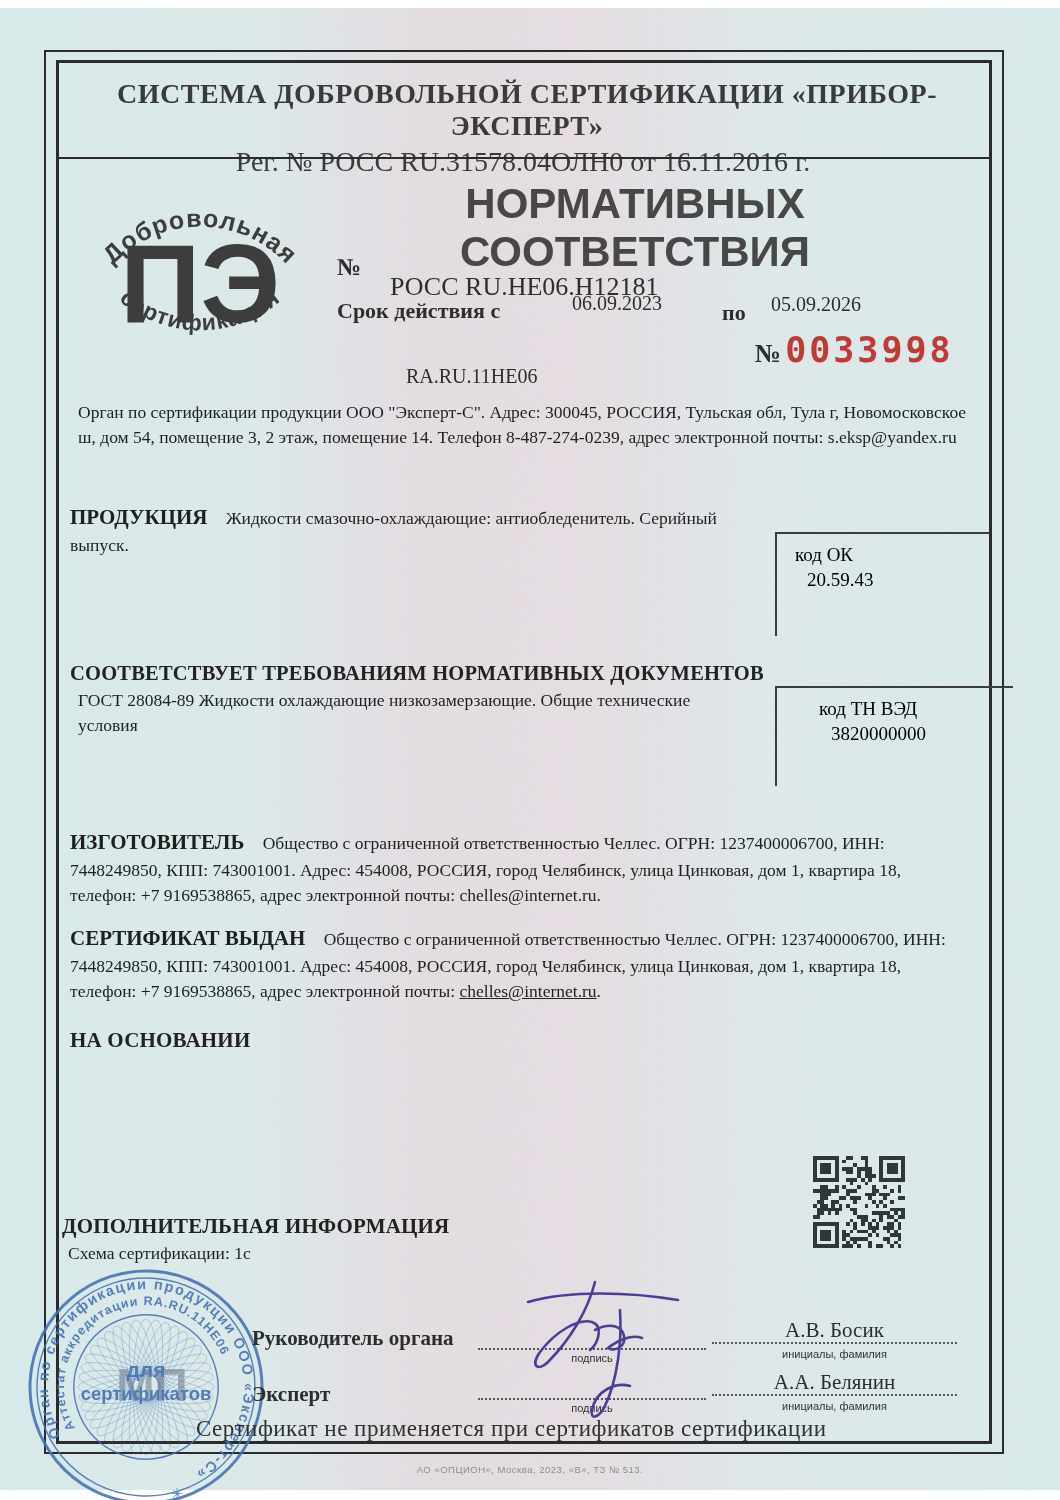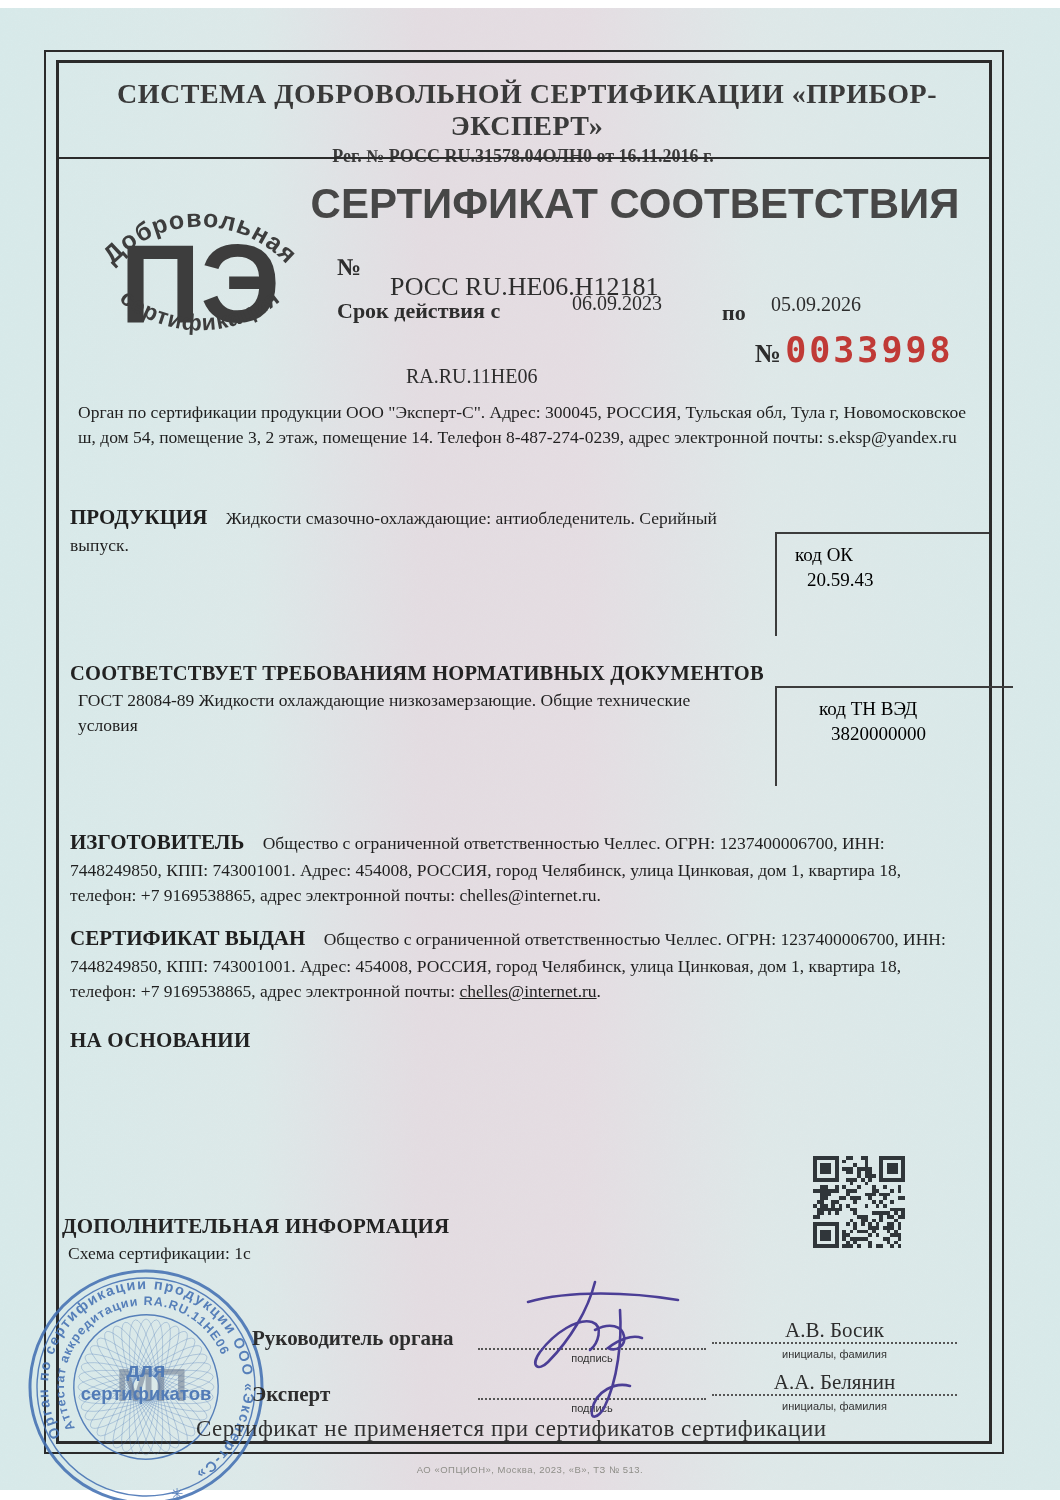--- a/index.html
+++ b/index.html
@@ -12,21 +12,21 @@
           rgba(236,200,214,.38) 40%,rgba(238,205,218,.42) 55%,rgba(220,230,232,.12) 72%,
           rgba(210,235,235,.5) 100%);}
   .noise{position:absolute;inset:0;opacity:.5;pointer-events:none;}
   .border-outer{position:absolute;left:44px;top:42px;width:956px;height:1400px;
         border:2px solid #2b2b2b;}
   .border-inner{position:absolute;left:56px;top:52px;width:930px;height:1378px;
         border:3px solid #2b2b2b;}
   .abs{position:absolute;}
   .hdr{left:60px;top:70px;width:926px;text-align:center;color:#3a3a3a;}
   .hdr .l1{font-size:28px;font-weight:bold;letter-spacing:.5px;padding-left:8px;}
-  .hdr .l2{font-size:18px;font-weight:bold;margin-top:4px;}
+  .hdr .l2{font-size:28px;font-weight:normal;margin-top:4px;}
   .hsep{left:57px;top:149px;width:932px;height:2px;background:#2b2b2b;}
   .title{left:290px;top:172px;width:690px;text-align:center;
          font-family:"Liberation Sans",sans-serif;font-weight:bold;font-size:42px;
          color:#474747;letter-spacing:0;}
   .no-label{font-size:24px;font-weight:bold;}
   .field-val{font-size:20px;}
   .validity-label{font-size:22px;font-weight:bold;}
   .red-num{font-family:"DejaVu Sans Mono",monospace;font-weight:bold;font-size:35px;
            color:#c03a36;letter-spacing:3px;}
   .sec-h{font-size:21px;font-weight:bold;letter-spacing:.2px;color:#222;}
@@ -76,21 +76,21 @@
     </defs>
     <text font-size="25" font-weight="bold" fill="#3d3d3d" letter-spacing="1">
       <textPath href="#arcTop" startOffset="50%" text-anchor="middle">Добровольная</textPath>
     </text>
     <text x="122" y="152" text-anchor="middle" font-size="112" font-weight="bold" fill="#3d3d3d">ПЭ</text>
     <text font-size="23" font-weight="bold" fill="#3d3d3d" letter-spacing="1">
       <textPath href="#arcBot" startOffset="50%" text-anchor="middle">сертификация</textPath>
     </text>
   </svg>
 
-  <div class="abs title">СЕРТИФИКАТ СООТВЕТСТВИЯ</div>
+  <div class="abs title">НОРМАТИВНЫХ СООТВЕТСТВИЯ</div>
 
   <div class="abs no-label" style="left:337px;top:246px;">№</div>
   <div class="abs field-val" style="left:390px;top:264px;font-size:26px;">РОСС RU.НЕ06.Н12181</div>
 
   <div class="abs validity-label" style="left:337px;top:290px;">Срок действия  с</div>
   <div class="abs field-val" style="left:549px;top:284px;margin-left:23px;">06.09.2023</div>
   <div class="abs validity-label" style="left:722px;top:292px;">по</div>
   <div class="abs field-val" style="left:771px;top:285px;">05.09.2026</div>
 
   <div class="abs" style="left:755px;top:322px;">

